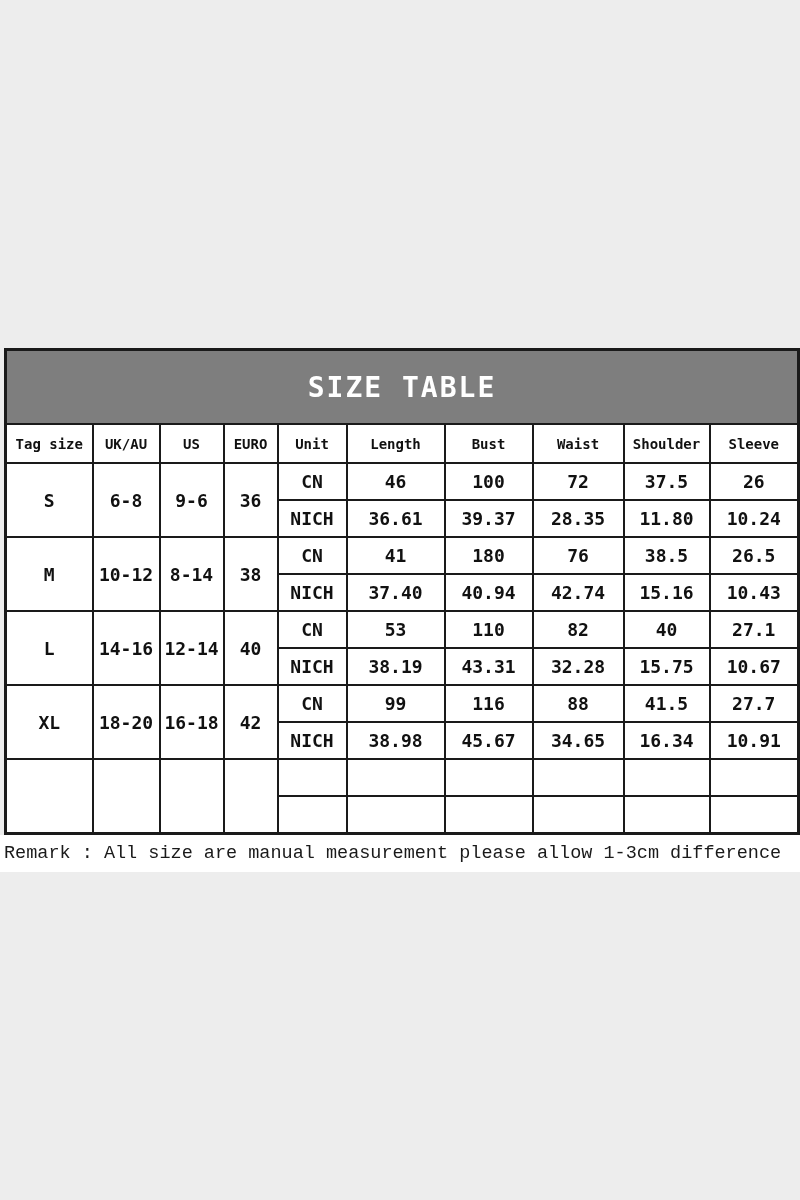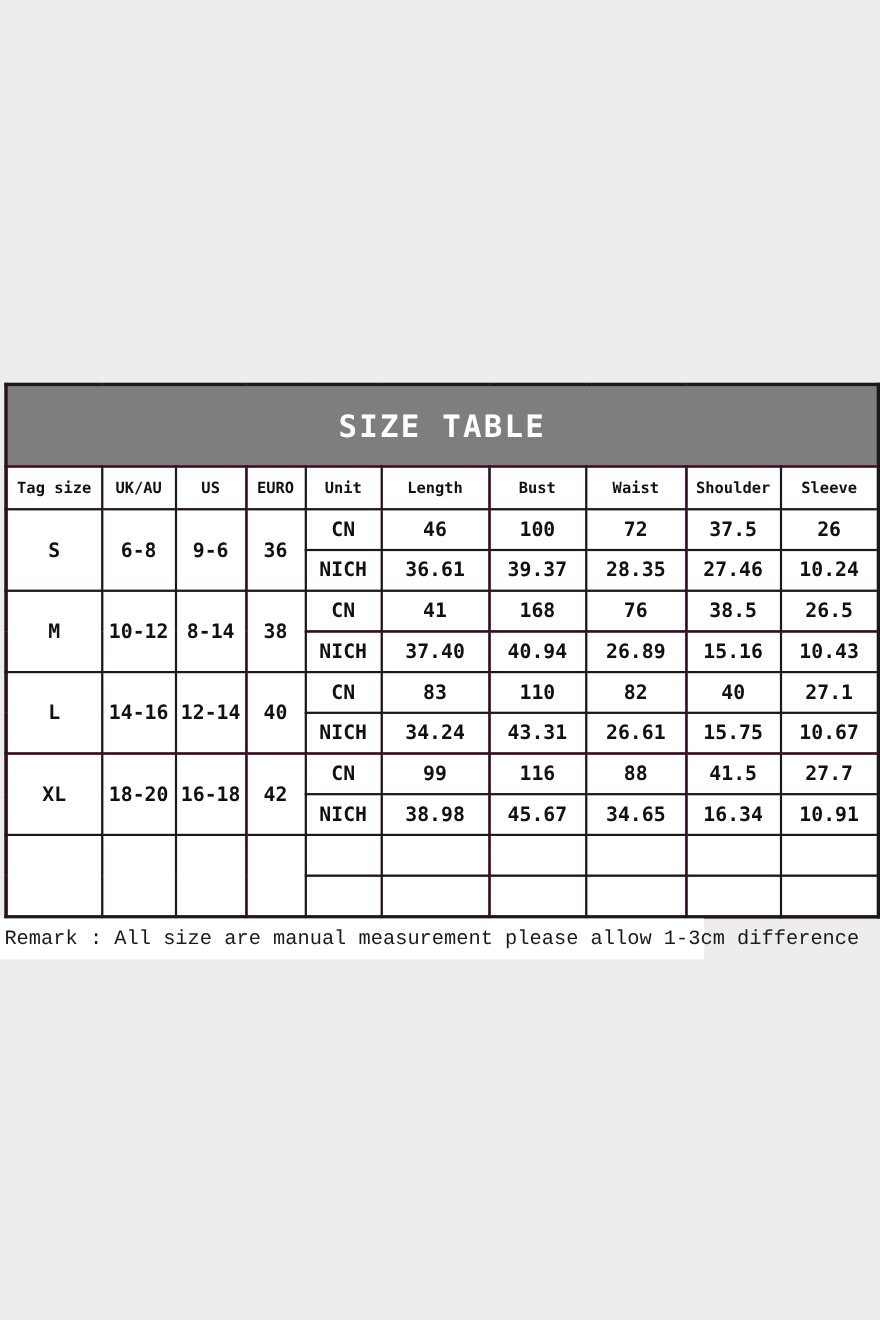--- a/index.html
+++ b/index.html
@@ -50,21 +50,21 @@
     font-size: 14px;
     letter-spacing: 0px;
     background: #ffffff;
   }
   tr.data-row td {
     height: 35px;
     font-size: 18px;
     background: #ffffff;
   }
   .remark-strip {
-    width: 640px;
+    width: 800px;
     height: 37px;
     background: #ffffff;
     display: flex;
     align-items: center;
   }
   .remark-text {
     font-family: "Liberation Mono", "DejaVu Sans Mono", monospace;
     font-size: 18.5px;
     color: #1a1a1a;
     padding-left: 4px;
@@ -117,62 +117,62 @@
         <td>100</td>
         <td>72</td>
         <td>37.5</td>
         <td>26</td>
       </tr>
       <tr class="data-row">
         <td>NICH</td>
         <td>36.61</td>
         <td>39.37</td>
         <td>28.35</td>
-        <td>27.46</td>
+        <td>11.80</td>
         <td>10.24</td>
       </tr>
 
       <tr class="data-row">
         <td rowspan="2">M</td>
         <td rowspan="2">10-12</td>
         <td rowspan="2">8-14</td>
         <td rowspan="2">38</td>
         <td>CN</td>
         <td>41</td>
-        <td>168</td>
+        <td>180</td>
         <td>76</td>
         <td>38.5</td>
         <td>26.5</td>
       </tr>
       <tr class="data-row">
         <td>NICH</td>
         <td>37.40</td>
         <td>40.94</td>
-        <td>26.89</td>
+        <td>42.74</td>
         <td>15.16</td>
         <td>10.43</td>
       </tr>
 
       <tr class="data-row">
         <td rowspan="2">L</td>
         <td rowspan="2">14-16</td>
         <td rowspan="2">12-14</td>
         <td rowspan="2">40</td>
         <td>CN</td>
-        <td>83</td>
+        <td>53</td>
         <td>110</td>
         <td>82</td>
         <td>40</td>
         <td>27.1</td>
       </tr>
       <tr class="data-row">
         <td>NICH</td>
-        <td>34.24</td>
+        <td>38.19</td>
         <td>43.31</td>
-        <td>26.61</td>
+        <td>32.28</td>
         <td>15.75</td>
         <td>10.67</td>
       </tr>
 
       <tr class="data-row">
         <td rowspan="2">XL</td>
         <td rowspan="2">18-20</td>
         <td rowspan="2">16-18</td>
         <td rowspan="2">42</td>
         <td>CN</td>

